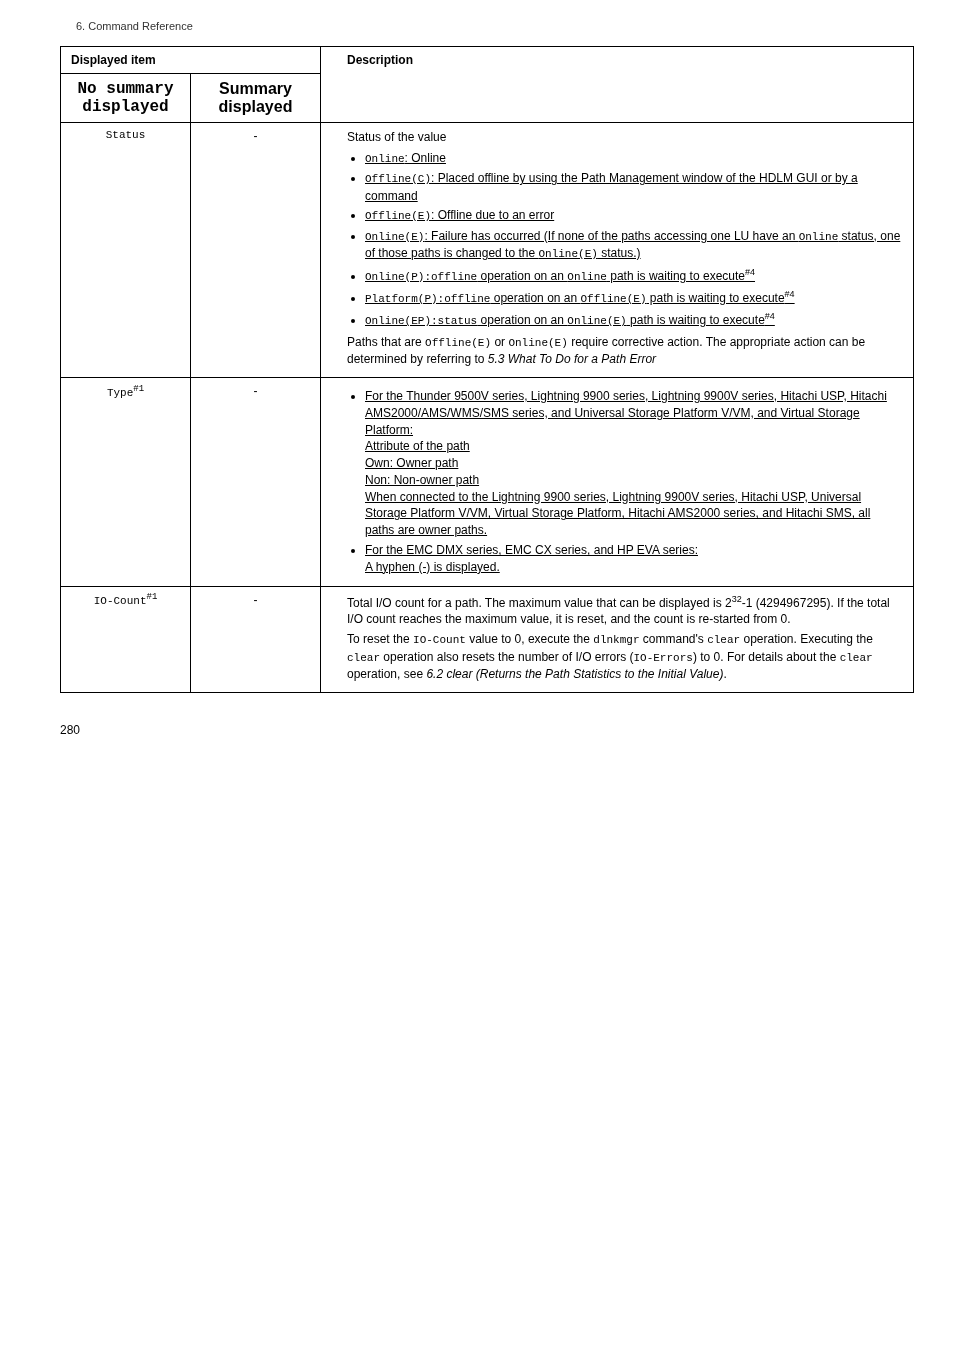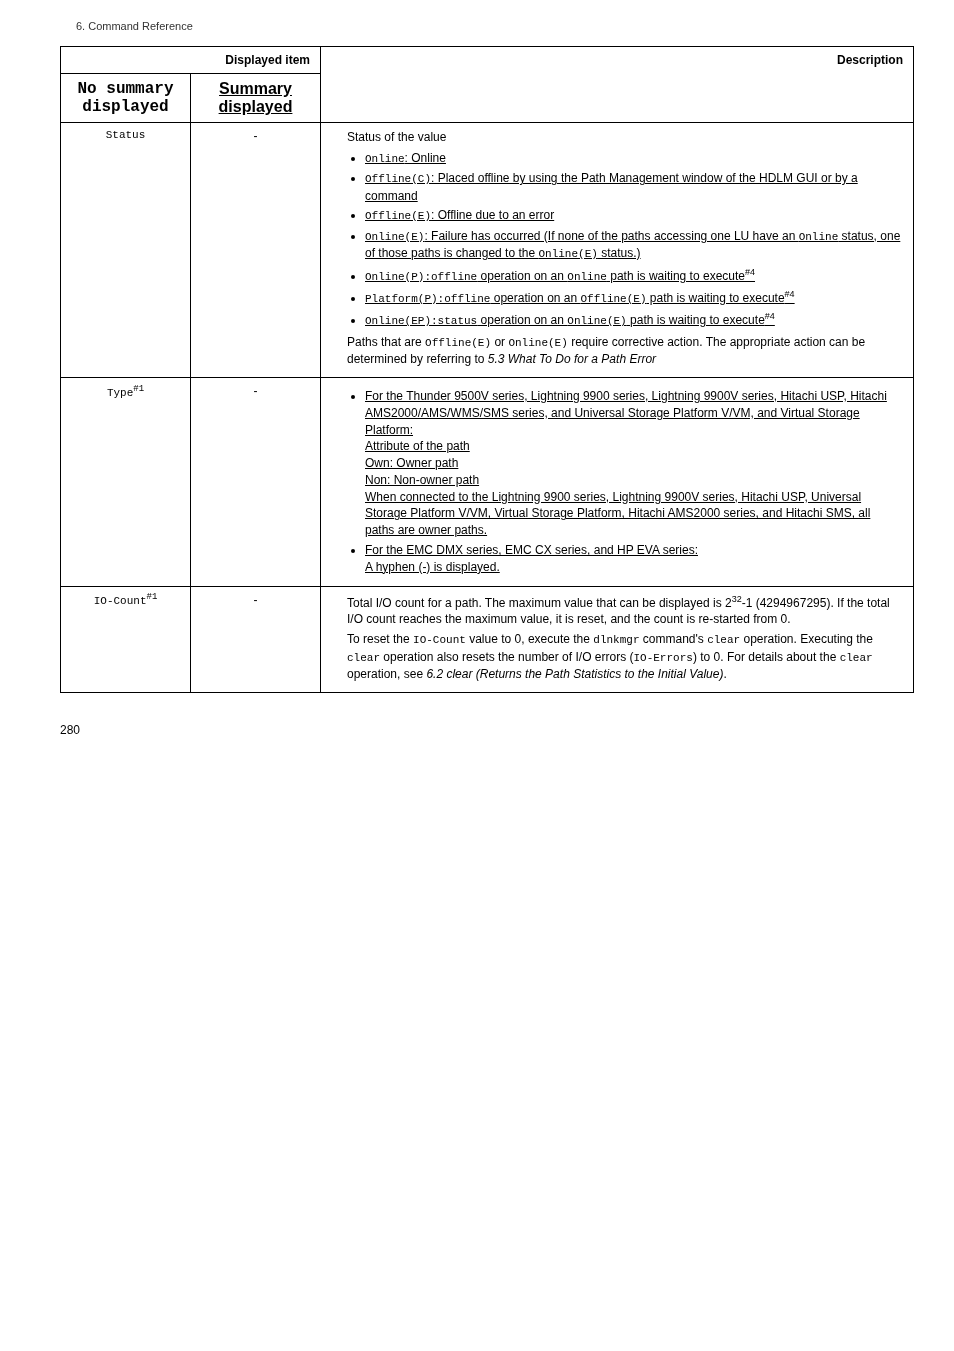--- a/index.html
+++ b/index.html
@@ -23,40 +23,39 @@
       border-collapse: collapse;
       border: 1px solid #000;
     }
     th, td {
       border: 1px solid #000;
       padding: 6px 10px;
       vertical-align: top;
       font-size: 12px;
     }
     .header-row th {
-      text-align: right;
+      text-align: left;
       font-weight: bold;
       background: #fff;
     }
     .subheader-row th {
       text-align: center;
       font-weight: bold;
       background: #fff;
       font-size: 16px;
     }
     .col-no-summary {
       width: 130px;
       text-align: center;
       font-family: 'Courier New', monospace;
       font-size: 11px;
     }
     .col-summary {
       width: 130px;
       text-align: center;
-      text-decoration: underline;
     }
     .col-description {
       width: auto;
       padding-left: 26px;
     }
     .mono {
       font-family: 'Courier New', Courier, monospace;
       font-size: 11px;
     }
     .desc-cell ul {

